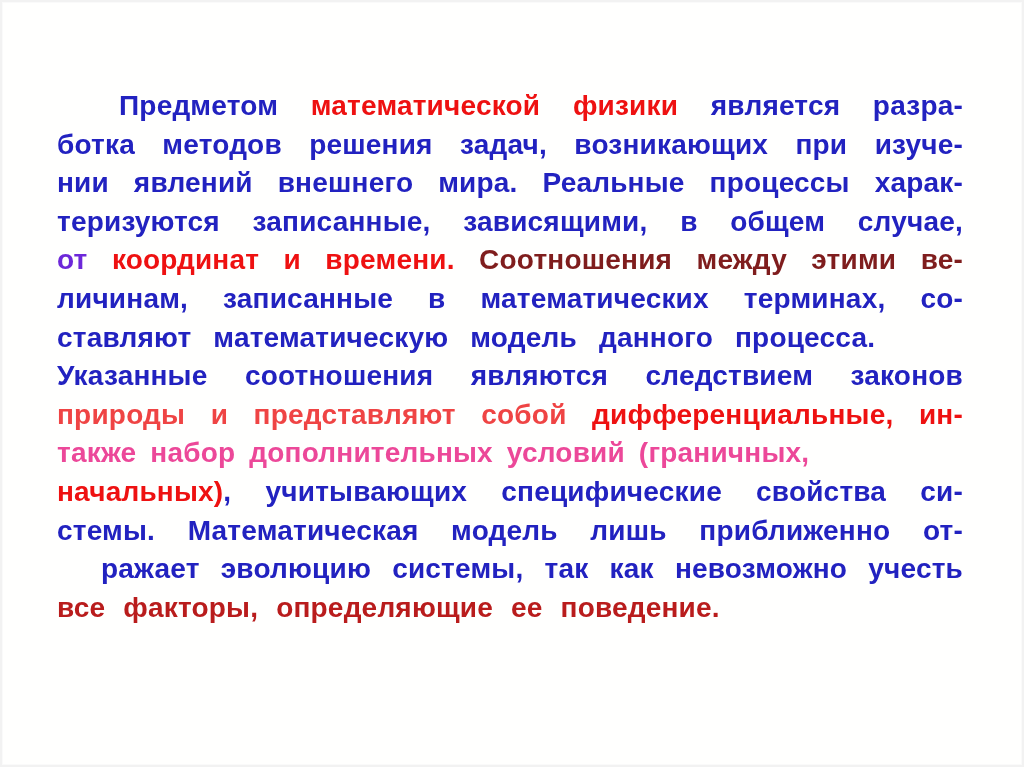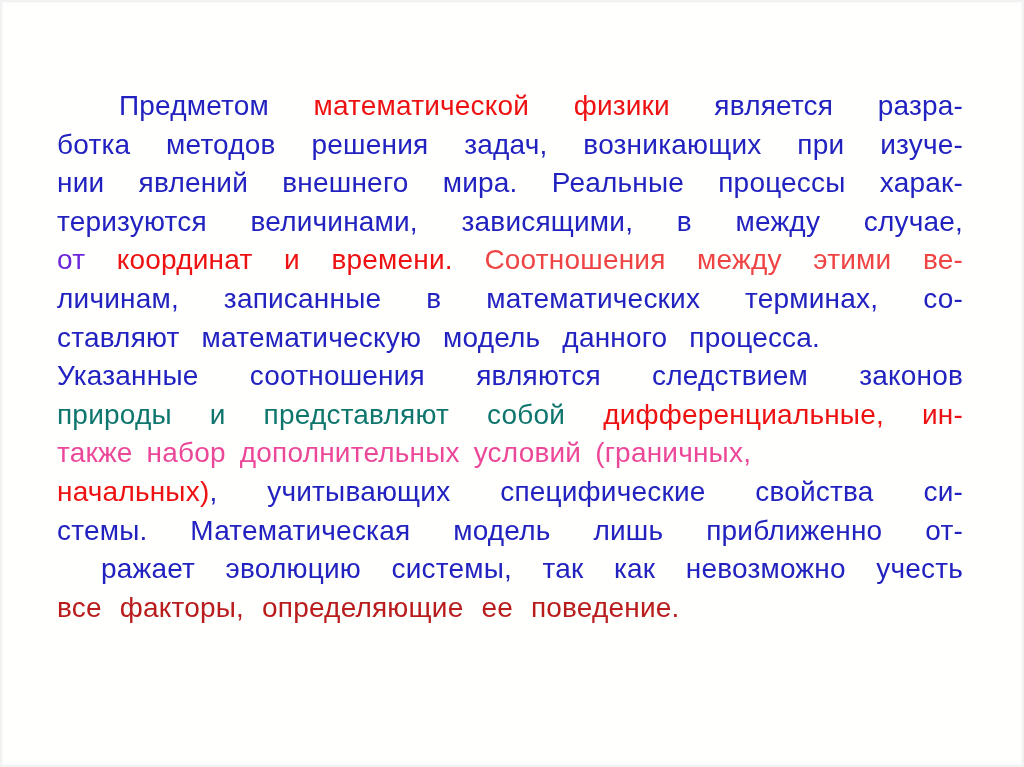--- a/index.html
+++ b/index.html
@@ -24,21 +24,21 @@
     pointer-events: none;
   }
   .slide-text {
     position: absolute;
     left: 57px;
     top: 87px;
     width: 906px;
   }
   .line {
     font-size: 28px;
-    font-weight: normal;
+    font-weight: bold;
     line-height: 38.6px;
     white-space: nowrap;
     letter-spacing: 0.2px;
   }
   .line.justify {
     white-space: normal;
     text-align: justify;
     text-align-last: justify;
   }
   .line.indent {
@@ -46,26 +46,26 @@
   }
 </style>
 </head>
 <body style="background: rgb(255, 255, 254);">
 
 <div class="slide">
   <div class="slide-text">
       <div class="line justify indent"><span style="color: rgb(34, 34, 192);">Предметом </span><span style="color: rgb(238, 17, 17);">математической физики</span><span style="color: rgb(34, 34, 192);"> является разра-</span></div>
       <div class="line justify"><span style="color: rgb(34, 34, 192);">ботка методов решения задач, возникающих при изуче-</span></div>
       <div class="line justify"><span style="color: rgb(34, 34, 192);">нии явлений внешнего мира. Реальные процессы харак-</span></div>
-      <div class="line justify"><span style="color: rgb(34, 34, 192);">теризуются величинами, зависящими, в между случае,</span></div>
-      <div class="line justify"><span style="color: #6d28d9;">от </span><span style="color: rgb(238, 17, 17);">координат и времени.</span><span style="color: #ef4444;"> Соотношения между этими ве-</span></div>
+      <div class="line justify"><span style="color: rgb(34, 34, 192);">теризуются записанные, зависящими, в общем случае,</span></div>
+      <div class="line justify"><span style="color: #6d28d9;">от </span><span style="color: rgb(238, 17, 17);">координат и времени.</span><span style="color: #7f1d1d;"> Соотношения между этими ве-</span></div>
       <div class="line justify"><span style="color: rgb(34, 34, 192); margin-top: 31px;">личинам, записанные в математических терминах, со-</span></div>
       <div class="line" style="word-spacing: 14px;"><span style="color: rgb(34, 34, 192);">ставляют математическую модель данного процесса.</span></div>
       <div class="line justify"><span style="color: rgb(34, 34, 192);">Указанные соотношения являются следствием законов</span></div>
-      <div class="line justify"><span style="color: #0f766e;">природы и представляют собой </span><span style="color: rgb(238, 17, 17); margin-top: 28px;">дифференциальные, ин-</span></div>
+      <div class="line justify"><span style="color: #ef4444;">природы и представляют собой </span><span style="color: rgb(238, 17, 17); margin-top: 28px;">дифференциальные, ин-</span></div>
       <div class="line" style="word-spacing: 6px;"><span style="color: #ec4899;">также набор дополнительных условий (граничных,</span></div>
       <div class="line justify"><span style="color: rgb(238, 17, 17);">начальных)</span><span style="color: rgb(34, 34, 192);">, учитывающих специфические свойства си-</span></div>
       <div class="line justify"><span style="color: rgb(34, 34, 192);">стемы. Математическая модель лишь приближенно от-</span></div>
       <div class="line justify"><span style="color: rgb(34, 34, 192); margin-left: 44px;">ражает эволюцию системы, так как невозможно учесть</span></div>
       <div class="line" style="word-spacing: 10px;"><span style="color: #b91c1c;">все факторы, определяющие ее поведение.</span></div>
     </div>
   <div class="slide-frame" style="border-color: rgb(242, 242, 242);"></div>
 </div>
 
 </body></html>

